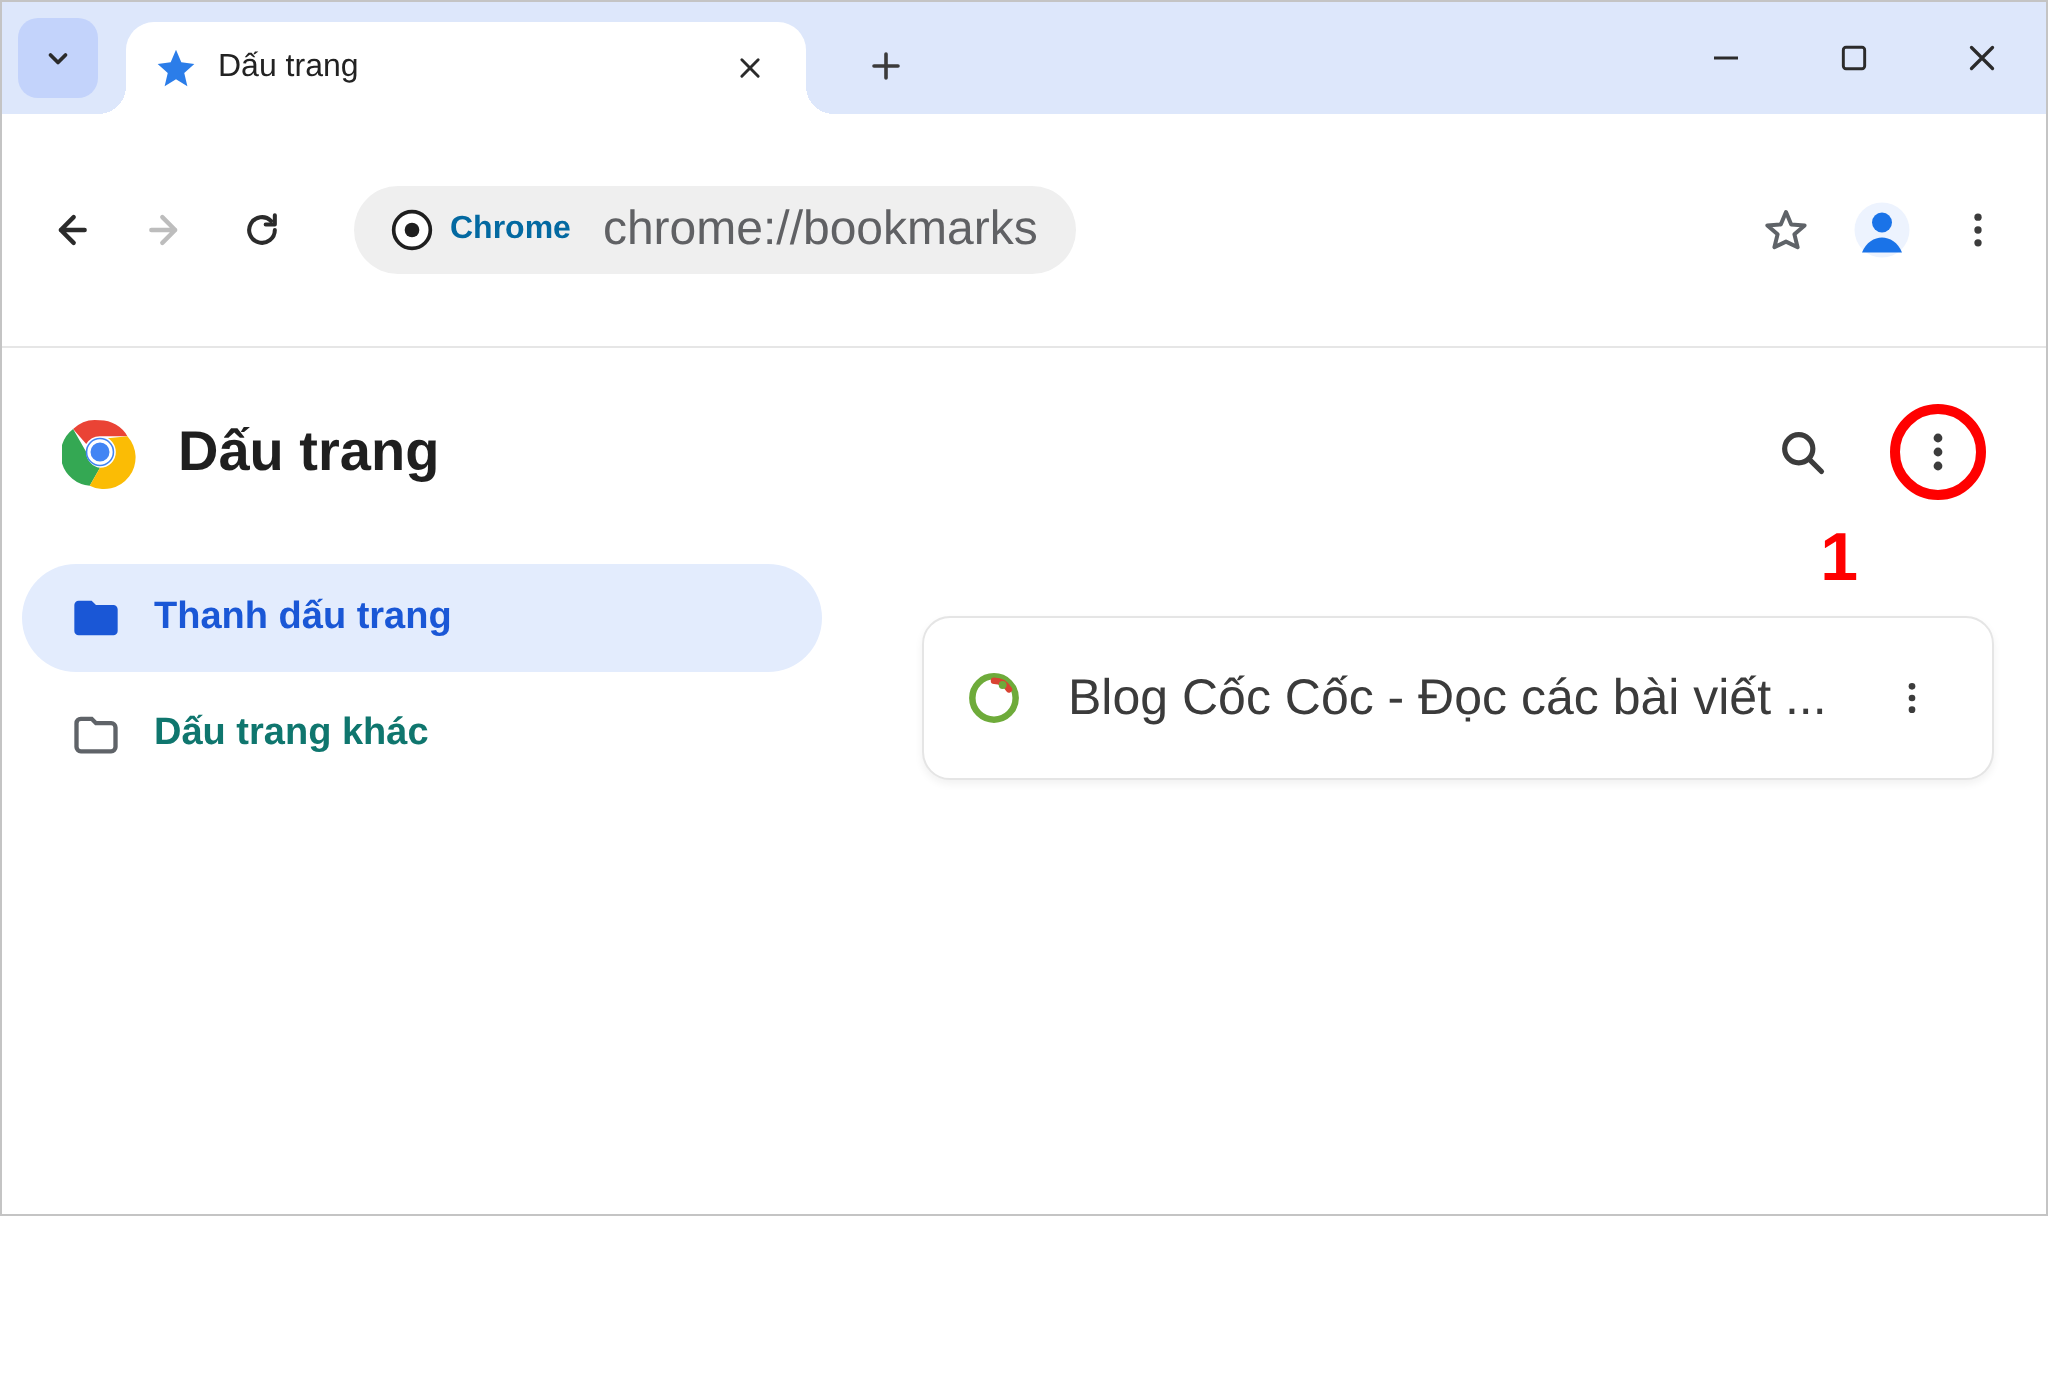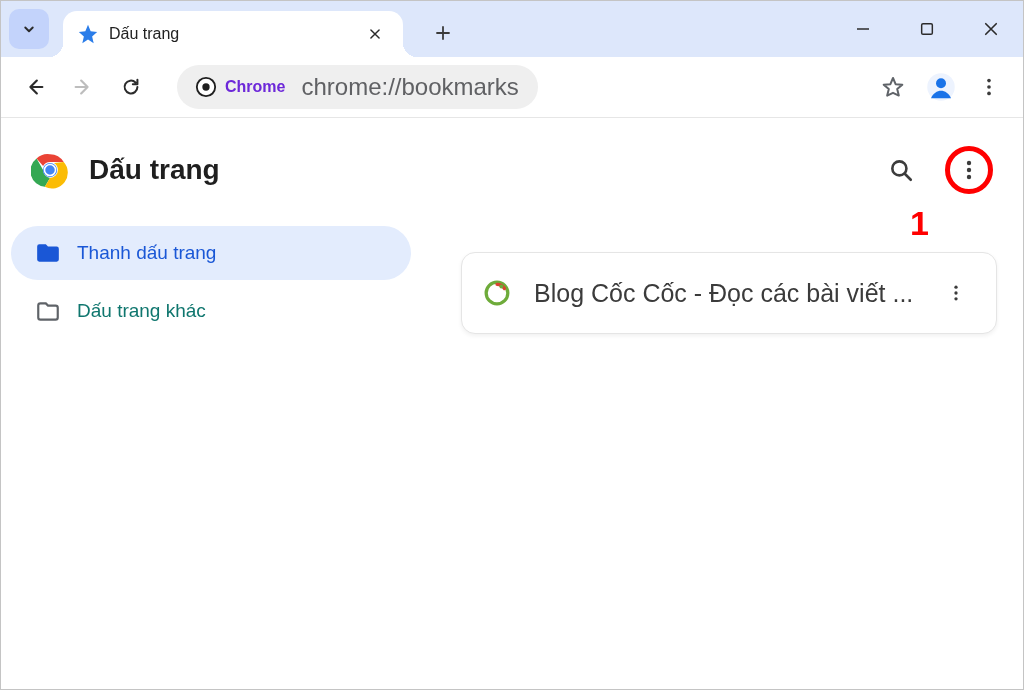--- a/index.html
+++ b/index.html
@@ -1,47 +1,47 @@
 <!DOCTYPE html>
 <html><head>
 <meta charset="utf-8">
 <style>
   * { box-sizing: border-box; }
   html, body { margin: 0; padding: 0; width: 1024px; height: 690px; font-family: 'Segoe UI', Arial, sans-serif; background: #fff; }
-  .window { width: 1024px; height: 690px; border: 1px solid #c4c4c4; display: flex; flex-direction: column; }
+  .window { width: 1024px; height: 608px; border: 1px solid #c4c4c4; display: flex; flex-direction: column; gap: 28px; }
   
   .titlebar { height: 56px; background: #dde7fb; display: flex; align-items: flex-end; position: relative; }
   .search-tabs-btn { width: 40px; height: 40px; margin: 8px 6px 8px 8px; border-radius: 10px; background: #c3d3fb; display: flex; align-items: center; justify-content: center; cursor: pointer; }
   .tab { height: 46px; background: #fff; border-radius: 14px 14px 0 0; display: flex; align-items: center; padding: 0 14px 0 14px; margin-left: 8px; min-width: 340px; position: relative; }
   .tab::before { content: ""; position: absolute; left: -14px; bottom: 0; width: 14px; height: 14px; background: radial-gradient(circle at 0 0, transparent 14px, #fff 14px); }
   .tab::after { content: ""; position: absolute; right: -14px; bottom: 0; width: 14px; height: 14px; background: radial-gradient(circle at 14px 0, transparent 14px, #fff 14px); }
   .tab-title { font-size: 16px; color: #222; margin-left: 10px; flex: 1; }
   .tab-close { width: 28px; height: 28px; display: flex; align-items: center; justify-content: center; cursor: pointer; border-radius: 50%; }
   .newtab-btn { width: 40px; height: 40px; margin-left: 20px; margin-bottom: 4px; display: flex; align-items: center; justify-content: center; cursor: pointer; border-radius: 50%; }
   .win-controls { margin-left: auto; display: flex; height: 56px; }
   .win-btn { width: 64px; display: flex; align-items: center; justify-content: center; cursor: pointer; font-size: 18px; }
   
   .toolbar { height: 60px; background: #fff; display: flex; align-items: center; padding: 0 12px; gap: 4px; }
   .nav-btn { width: 44px; height: 44px; display: flex; align-items: center; justify-content: center; color: #3c4043; cursor: pointer; border-radius: 50%; }
   .nav-btn.disabled { color: #bdbdbd; cursor: default; }
   .omnibox { flex: 1; max-width: 590px; height: 44px; background: #efefef; border-radius: 22px; display: flex; align-items: center; padding: 0 18px; margin-left: 20px; gap: 10px; }
-  .omni-chip { display: flex; align-items: center; gap: 8px; font-weight: 600; color: #6d28d9; }
+  .omni-chip { display: flex; align-items: center; gap: 8px; font-weight: 600; color: #0369a1; }
   .omni-url { color: #606164; font-size: 24px; margin-left: 6px; }
   .spacer { flex: 1; }
   .star-btn { width: 44px; height: 44px; display: flex; align-items: center; justify-content: center; cursor: pointer; }
   .profile-btn { width: 44px; height: 44px; display: flex; align-items: center; justify-content: center; cursor: pointer; }
   .menu-btn { width: 44px; height: 44px; display: flex; align-items: center; justify-content: center; cursor: pointer; }
   
   .content { flex: 1; background: #fff; border-top: 1px solid #e6e6e6; overflow: hidden; position: relative; }
   .bm-header { display: flex; align-items: center; padding: 28px 30px 24px 30px; gap: 20px; }
   .bm-title { font-size: 28px; font-weight: 600; color: #1f1f1f; flex: 1; }
   .bm-header-btn { width: 48px; height: 48px; display: flex; align-items: center; justify-content: center; cursor: pointer; border-radius: 50%; }
   .bm-organize { border: 5px solid #ff0000; padding: 2px; }
   .bm-body { display: flex; padding: 4px 0; }
-  .bm-sidebar { width: 420px; padding: 0 10px; }
+  .bm-sidebar { width: 420px; padding: 0 10px; font-weight: bold; }
   .bm-folder { display: flex; align-items: center; gap: 16px; padding: 14px 24px; font-size: 19px; color: #0f766e; cursor: pointer; border-radius: 28px; margin: 4px 0; }
   .bm-folder.active { background: #e3ecfd; color: #1a57d6; }
   .bm-folder.active .folder-icon path { fill: #1a57d6; }
   .bm-list { flex: 1; padding: 0 26px 0 40px; }
   .bm-item { display: flex; align-items: center; gap: 24px; padding: 22px 22px; border: 1px solid #e5e5e5; border-radius: 14px; box-shadow: 0 2px 4px rgba(0,0,0,0.06); background: #fff; margin-top: 30px; }
   .bm-item-title { font-size: 25px; color: #3b3b3b; flex: 1; white-space: nowrap; overflow: hidden; text-overflow: ellipsis; }
   .bm-item-menu { width: 36px; height: 36px; display: flex; align-items: center; justify-content: center; cursor: pointer; border-radius: 50%; }
   .annot-1 { position: absolute; color: #ff0000; font-size: 34px; font-weight: 700; top: 86px; right: 94px; }
   svg { display: block; }
 </style>

